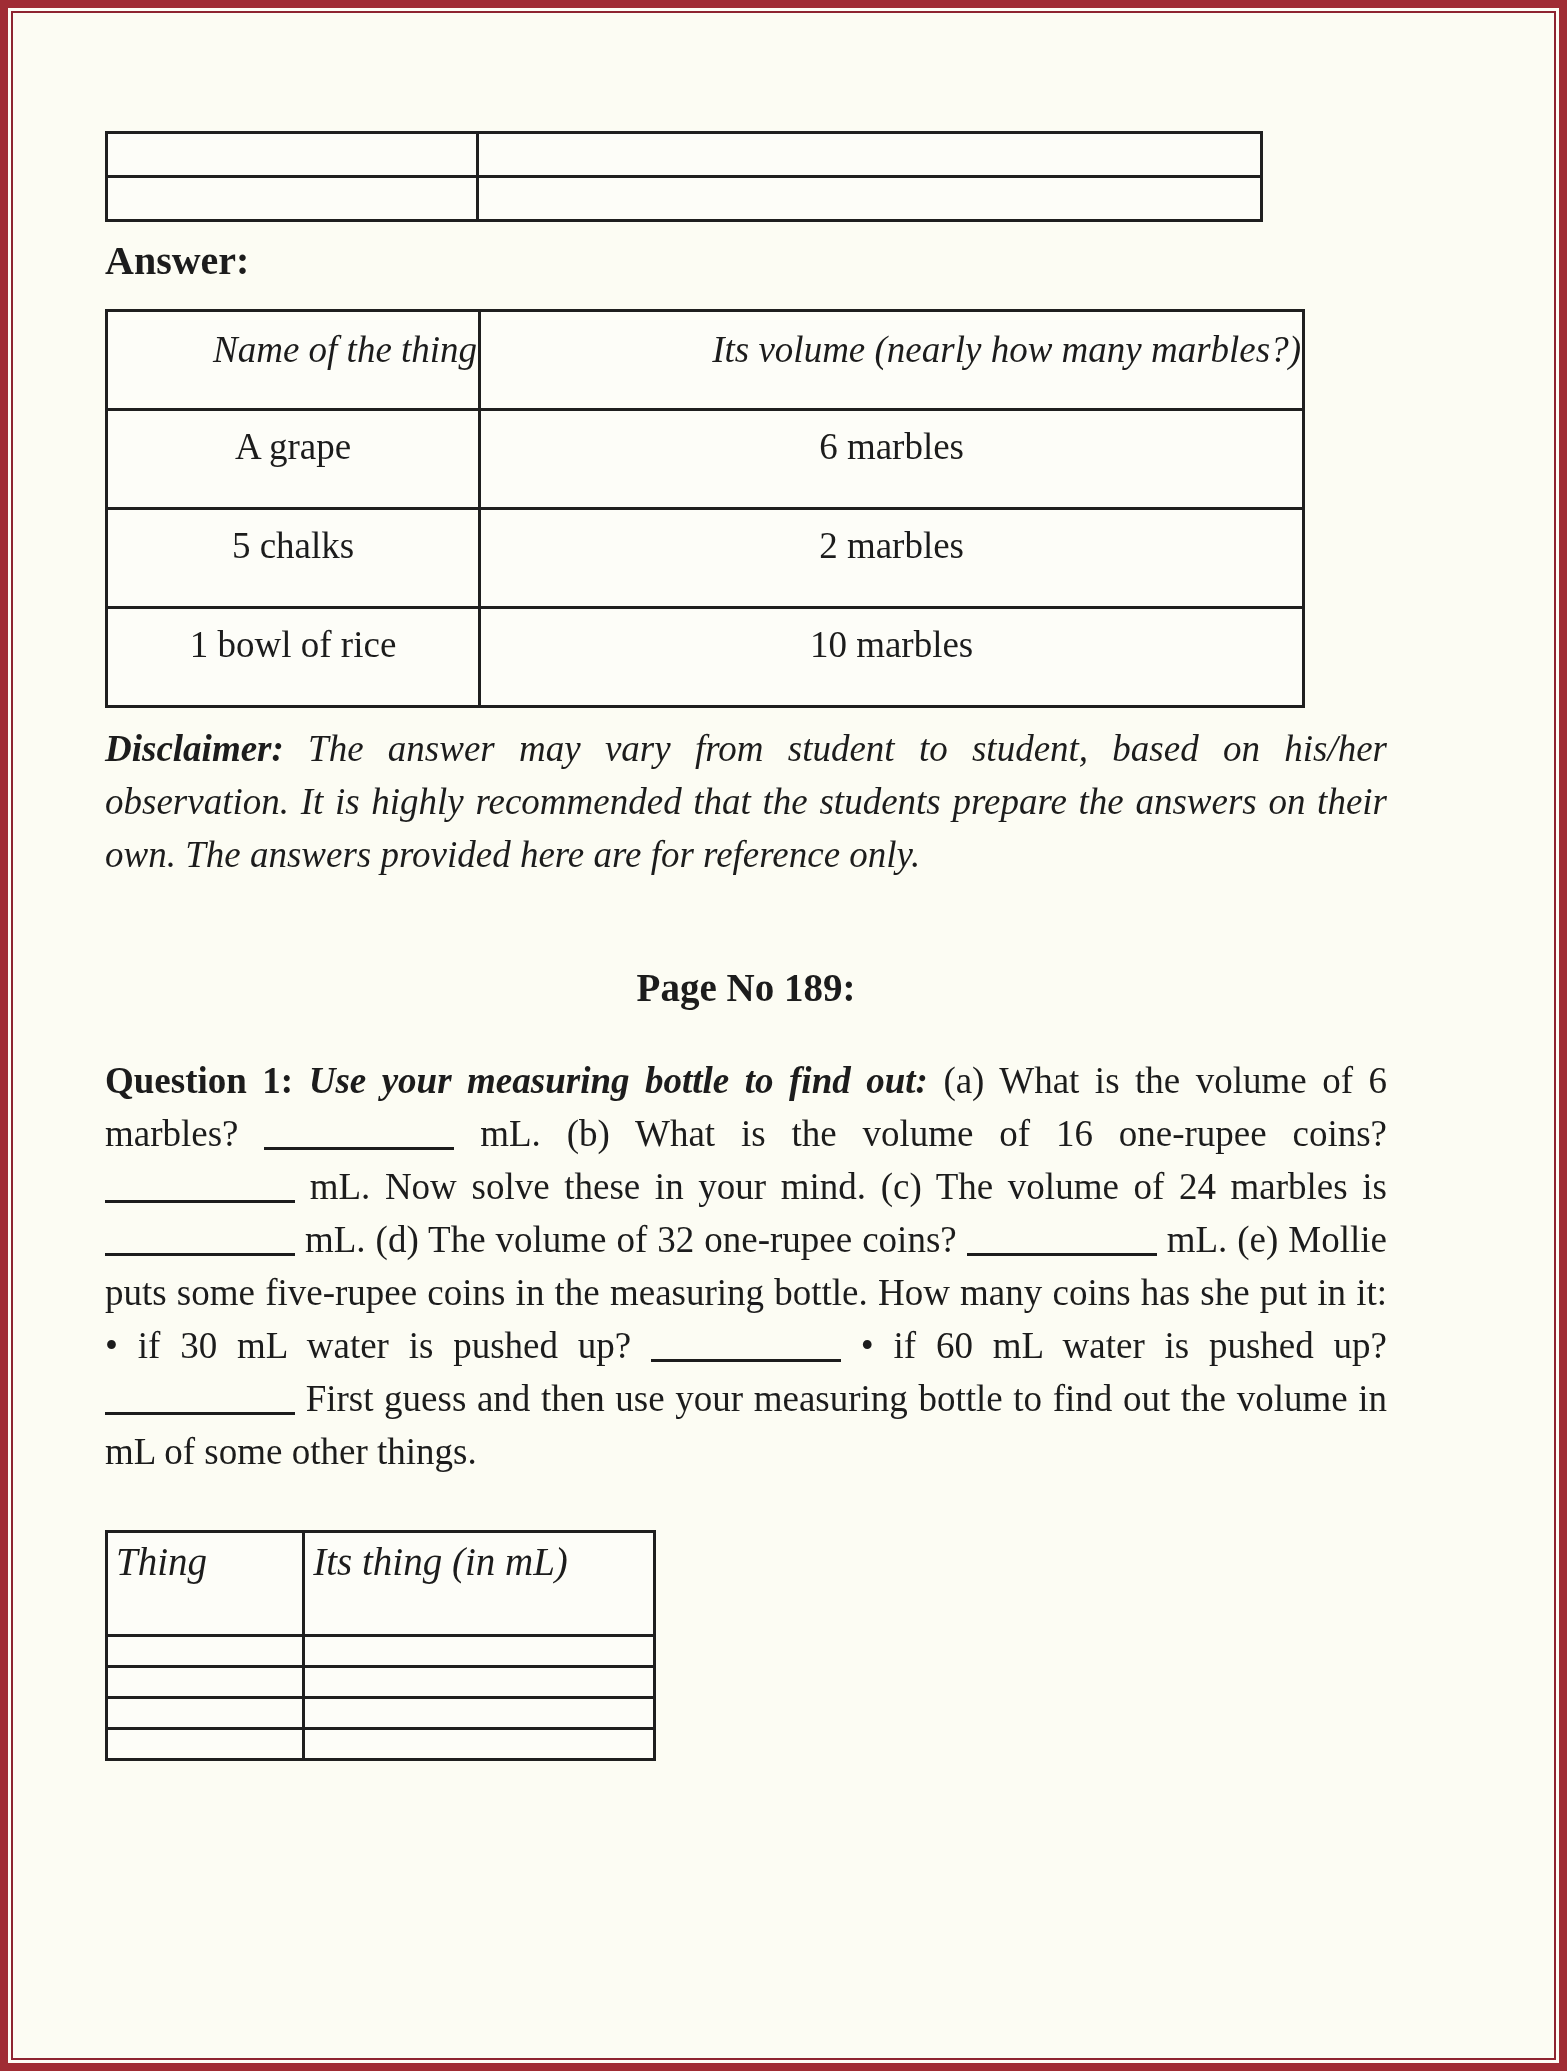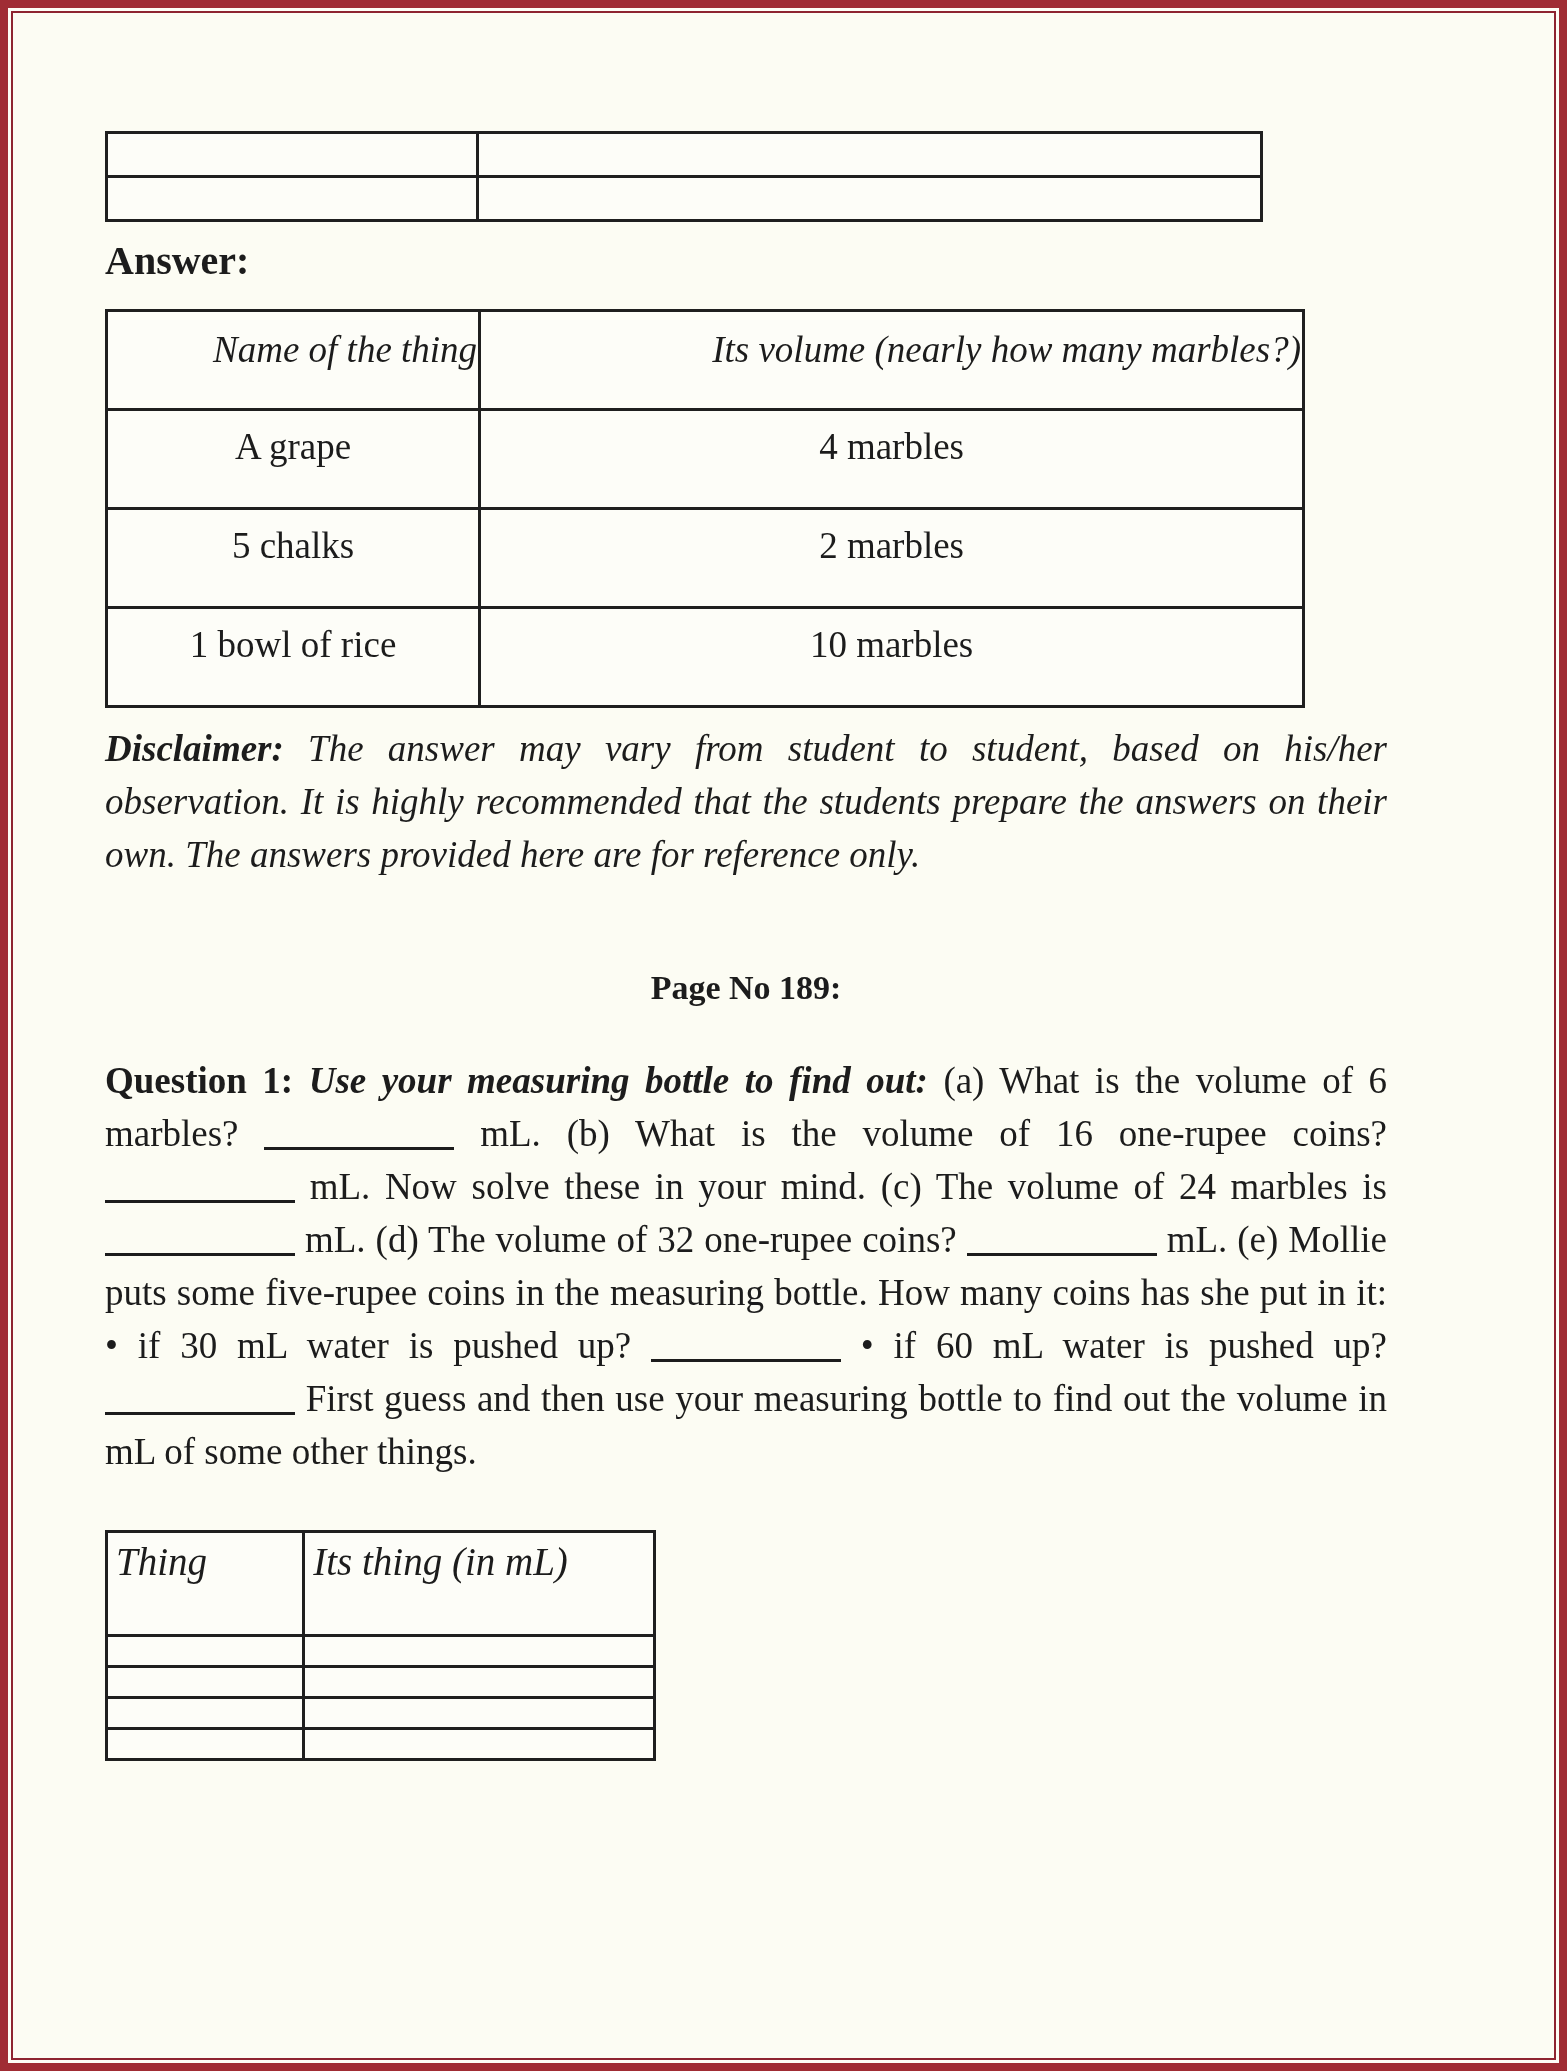--- a/index.html
+++ b/index.html
@@ -80,21 +80,21 @@
     line-height: 53px;
     font-style: italic;
     text-align: justify;
   }
   .disclaimer .lead { font-weight: bold; }
 
   
   .page-heading {
     width: 1282px;
     margin-top: 80px;
-    font-size: 34px;
+    font-size: 39px;
     font-weight: bold;
     line-height: 53px;
     text-align: center;
   }
 
   
   .question {
     width: 1282px;
     margin: 40px 0 0 0;
     font-size: 37px;
@@ -155,21 +155,21 @@
       <table class="tbl answer-table">
         <thead>
           <tr>
             <th class="c1">Name of the thing</th>
             <th class="c2">Its volume (nearly how many marbles?)</th>
           </tr>
         </thead>
         <tbody>
           <tr>
             <td class="c1">A grape</td>
-            <td class="c2">4 marbles</td>
+            <td class="c2">6 marbles</td>
           </tr>
           <tr>
             <td class="c1">5 chalks</td>
             <td class="c2">2 marbles</td>
           </tr>
           <tr>
             <td class="c1">1 bowl of rice</td>
             <td class="c2">10 marbles</td>
           </tr>
         </tbody>

